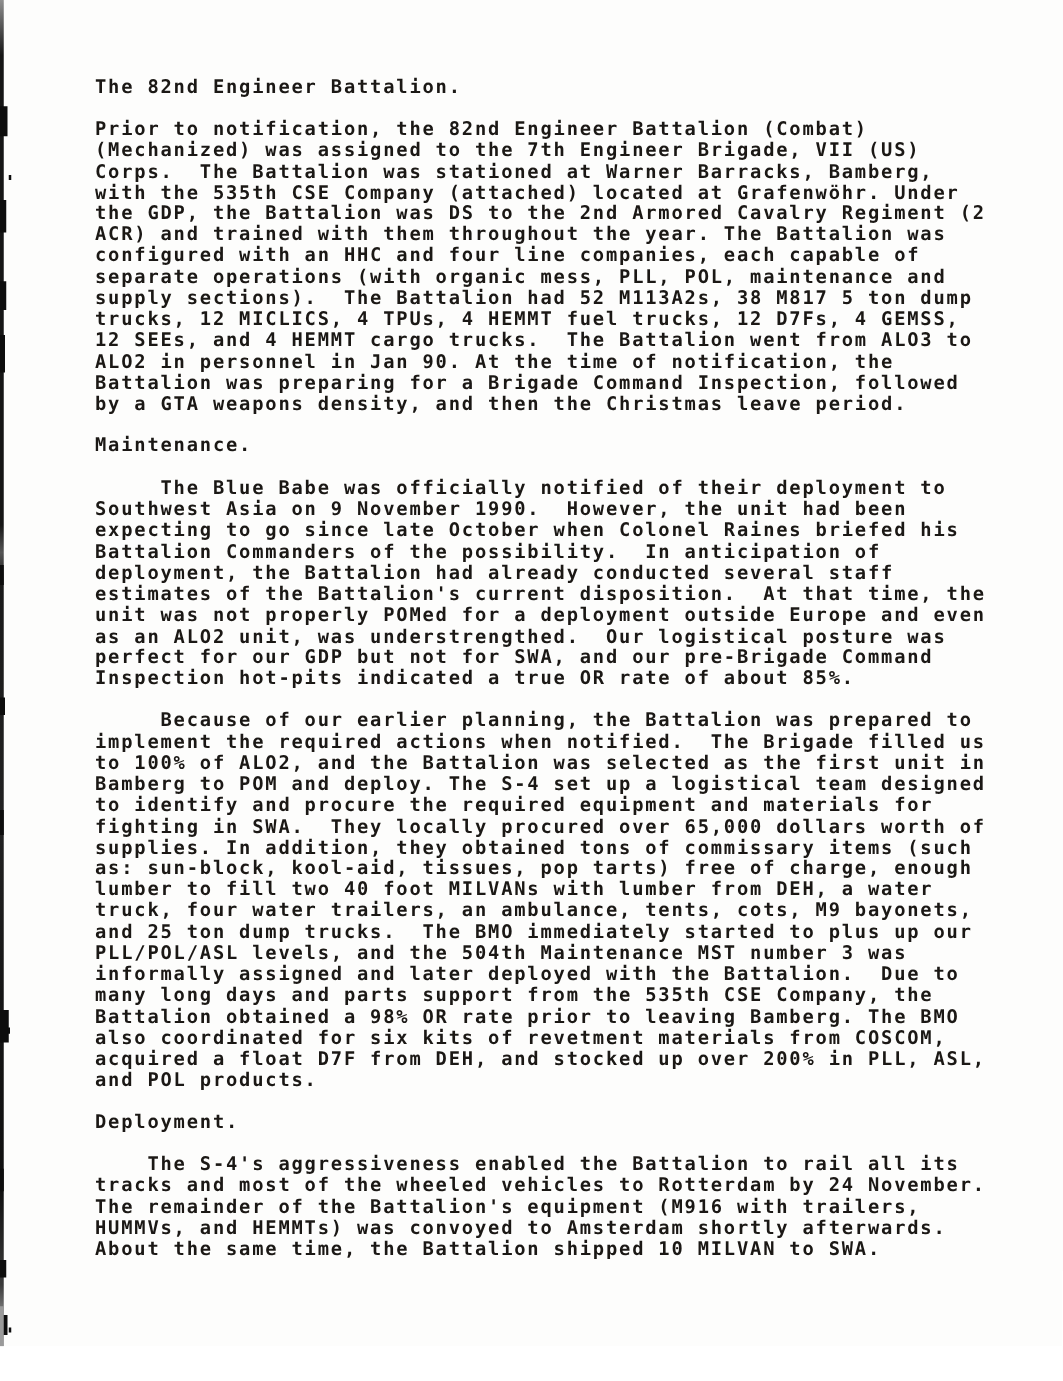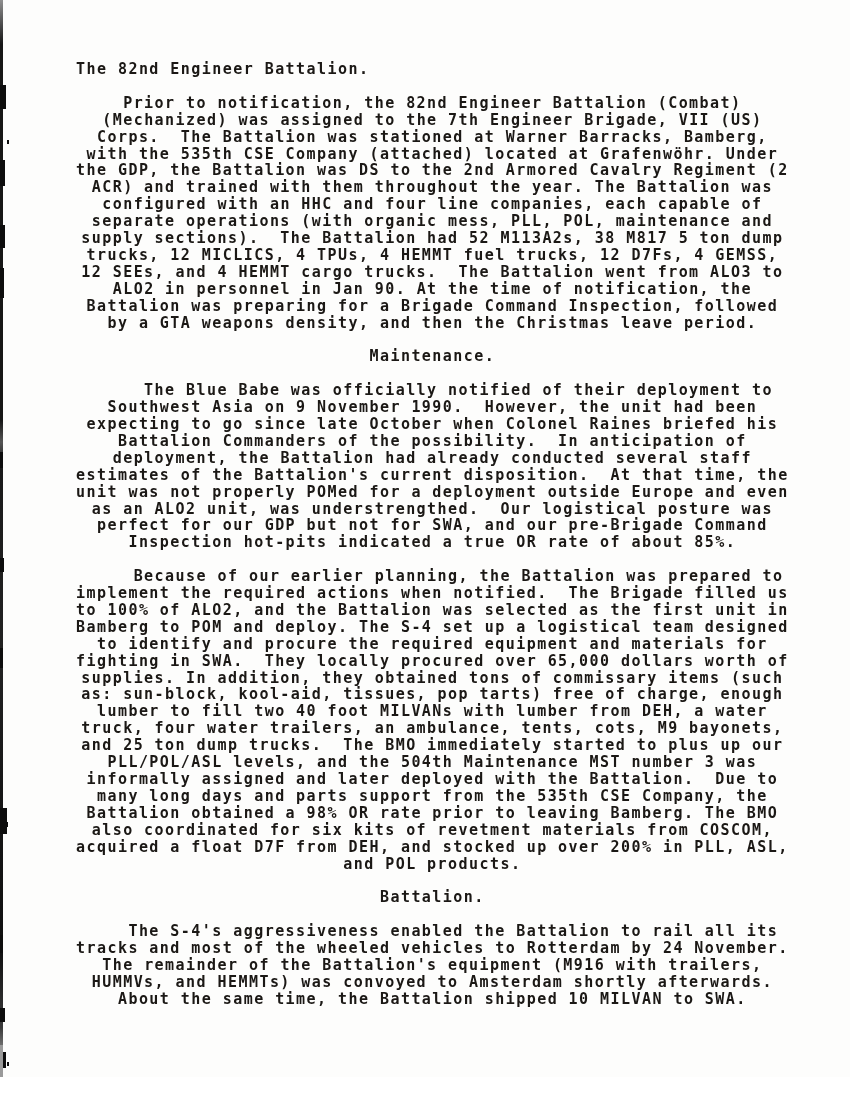--- a/index.html
+++ b/index.html
@@ -47,21 +47,20 @@
     color: #1b1815;
   }
   .doc-block {
     margin: 0;
     white-space: pre;
     font-size: 15px;
     font-weight: bold;
   }
   .doc-block + .doc-block {
     margin-top: 16.9px; 
-    text-align: center;
   }
 </style>
 </head>
 <body>
 
 <div class="page">
 
   <div class="scan-edge">
     <div class="edge-strip"></div>
     <div class="blob" style="left:0; top:85px;  width:6px; height:24px;"></div>
@@ -120,21 +119,21 @@
 lumber to fill two 40 foot MILVANs with lumber from DEH, a water
 truck, four water trailers, an ambulance, tents, cots, M9 bayonets,
 and 25 ton dump trucks.  The BMO immediately started to plus up our
 PLL/POL/ASL levels, and the 504th Maintenance MST number 3 was
 informally assigned and later deployed with the Battalion.  Due to
 many long days and parts support from the 535th CSE Company, the
 Battalion obtained a 98% OR rate prior to leaving Bamberg. The BMO
 also coordinated for six kits of revetment materials from COSCOM,
 acquired a float D7F from DEH, and stocked up over 200% in PLL, ASL,
 and POL products.</p>
-    <p class="doc-block">Battalion.</p>
+    <p class="doc-block">Deployment.</p>
     <p class="doc-block">    The S-4's aggressiveness enabled the Battalion to rail all its
 tracks and most of the wheeled vehicles to Rotterdam by 24 November.
 The remainder of the Battalion's equipment (M916 with trailers,
 HUMMVs, and HEMMTs) was convoyed to Amsterdam shortly afterwards.
 About the same time, the Battalion shipped 10 MILVAN to SWA.</p>
   </div>
 
 </div>
 
 </body></html>

